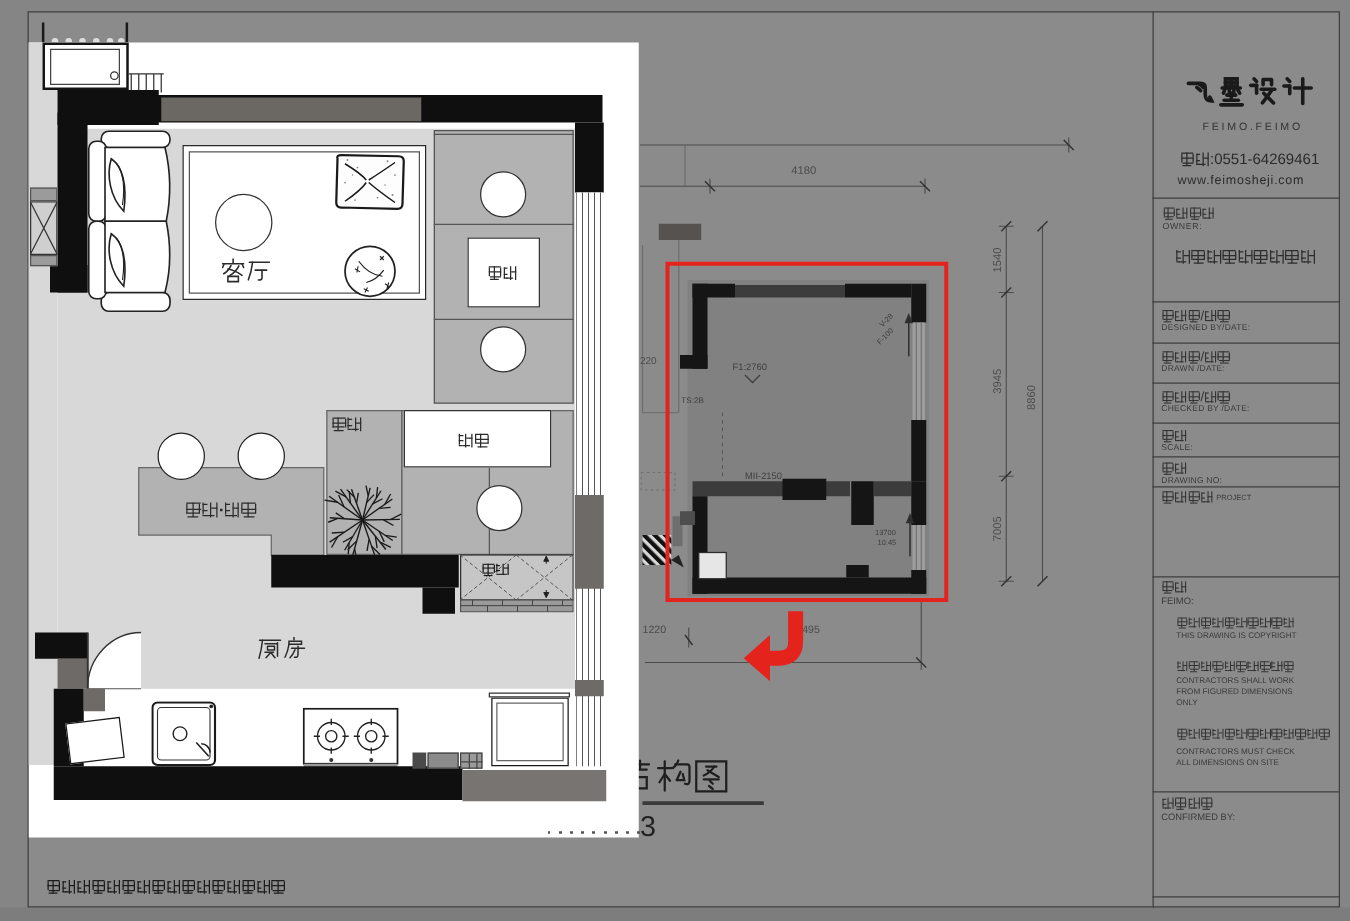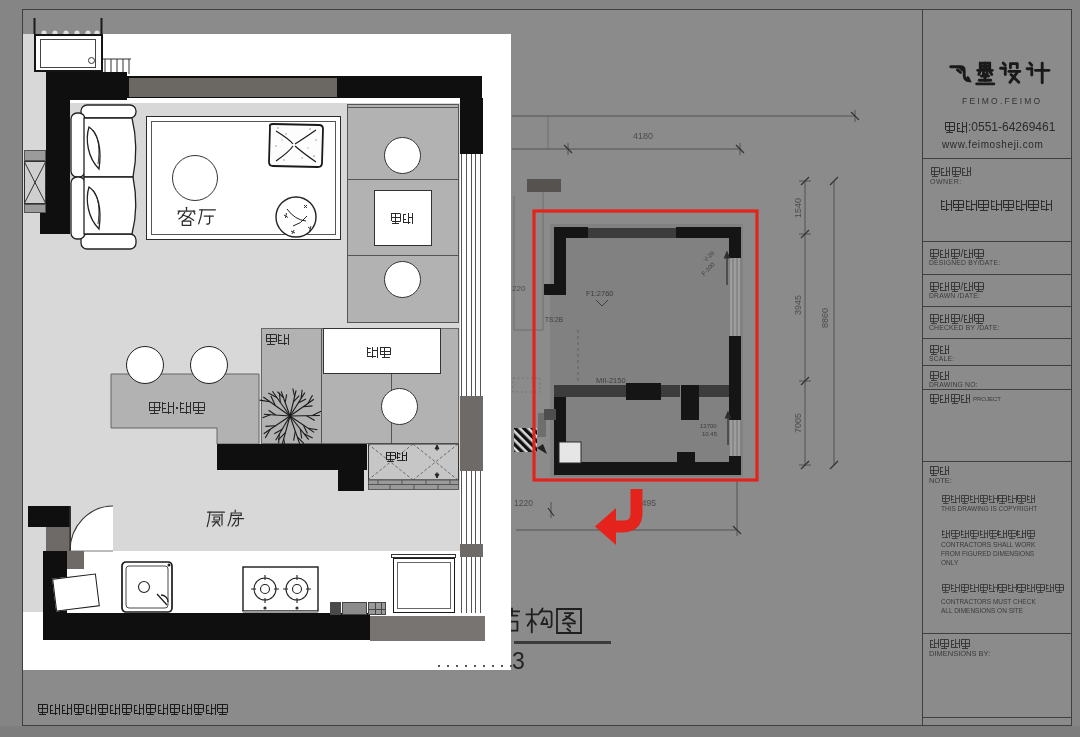--- a/index.html
+++ b/index.html
@@ -430,24 +430,24 @@
 <div class="t" style="left:929px;top:292px;font-size:6.8px;letter-spacing:.2px;color:#3a3a3a">DRAWN /DATE:</div>
 <div class="t" style="left:929px;top:312px;font-size:10.5px;color:#333"><i class="fc"></i><i class="fc2"></i><i class="fc"></i>/<i class="fc2"></i><i class="fc"></i></div>
 <div class="t" style="left:929px;top:324px;font-size:6.8px;letter-spacing:.2px;color:#3a3a3a">CHECKED BY /DATE:</div>
 <div class="t" style="left:929px;top:343px;font-size:10.5px;color:#333"><i class="fc"></i><i class="fc2"></i></div>
 <div class="t" style="left:929px;top:355px;font-size:6.8px;letter-spacing:.2px;color:#3a3a3a">SCALE:</div>
 <div class="t" style="left:929px;top:369px;font-size:10.5px;color:#333"><i class="fc"></i><i class="fc2"></i></div>
 <div class="t" style="left:929px;top:381px;font-size:6.8px;letter-spacing:.2px;color:#3a3a3a">DRAWING NO:</div>
 <div class="t" style="left:929px;top:392px;font-size:10.5px;color:#333"><i class="fc"></i><i class="fc2"></i><i class="fc"></i><i class="fc2"></i></div>
 <div class="t" style="left:973px;top:396px;font-size:6px;color:#3a3a3a">PROJECT</div>
 <div class="t" style="left:929px;top:464px;font-size:10.5px;color:#333"><i class="fc"></i><i class="fc2"></i></div>
-<div class="t" style="left:929px;top:476px;font-size:7.5px;color:#3a3a3a">NOTE:</div>
+<div class="t" style="left:929px;top:476px;font-size:7.5px;color:#3a3a3a">FEIMO:</div>
 <div class="t" style="left:941px;top:493px;font-size:9.5px;color:#333"><i class="fc"></i><i class="fc2"></i><i class="fc"></i><i class="fc2"></i><i class="fc"></i><i class="fc2"></i><i class="fc"></i><i class="fc2"></i><i class="fc"></i><i class="fc2"></i></div>
 <div class="t" style="left:941px;top:505px;font-size:6.5px;color:#3a3a3a">THIS DRAWING IS COPYRIGHT</div>
 <div class="t" style="left:941px;top:528px;font-size:9.5px;color:#333"><i class="fc2"></i><i class="fc"></i><i class="fc2"></i><i class="fc"></i><i class="fc2"></i><i class="fc"></i><i class="fc2"></i><i class="fc"></i><i class="fc2"></i><i class="fc"></i></div>
 <div class="t" style="left:941px;top:541px;font-size:6.5px;color:#3a3a3a">CONTRACTORS SHALL WORK</div>
 <div class="t" style="left:941px;top:550px;font-size:6.5px;color:#3a3a3a">FROM FIGURED DIMENSIONS</div>
 <div class="t" style="left:941px;top:559px;font-size:6.5px;color:#3a3a3a">ONLY</div>
 <div class="t" style="left:941px;top:582px;font-size:9.5px;color:#333"><i class="fc"></i><i class="fc2"></i><i class="fc"></i><i class="fc2"></i><i class="fc"></i><i class="fc2"></i><i class="fc"></i><i class="fc2"></i><i class="fc"></i><i class="fc2"></i><i class="fc"></i><i class="fc2"></i><i class="fc"></i></div>
 <div class="t" style="left:941px;top:598px;font-size:6.5px;color:#3a3a3a">CONTRACTORS MUST CHECK</div>
 <div class="t" style="left:941px;top:607px;font-size:6.5px;color:#3a3a3a">ALL DIMENSIONS ON SITE</div>
 <div class="t" style="left:929px;top:637px;font-size:10.5px;color:#333"><i class="fc2"></i><i class="fc"></i><i class="fc2"></i><i class="fc"></i></div>
-<div class="t" style="left:929px;top:649px;font-size:7.5px;color:#3a3a3a">DIMENSIONS BY:</div>
+<div class="t" style="left:929px;top:649px;font-size:7.5px;color:#3a3a3a">CONFIRMED BY:</div>
 </div>
 </body></html>

